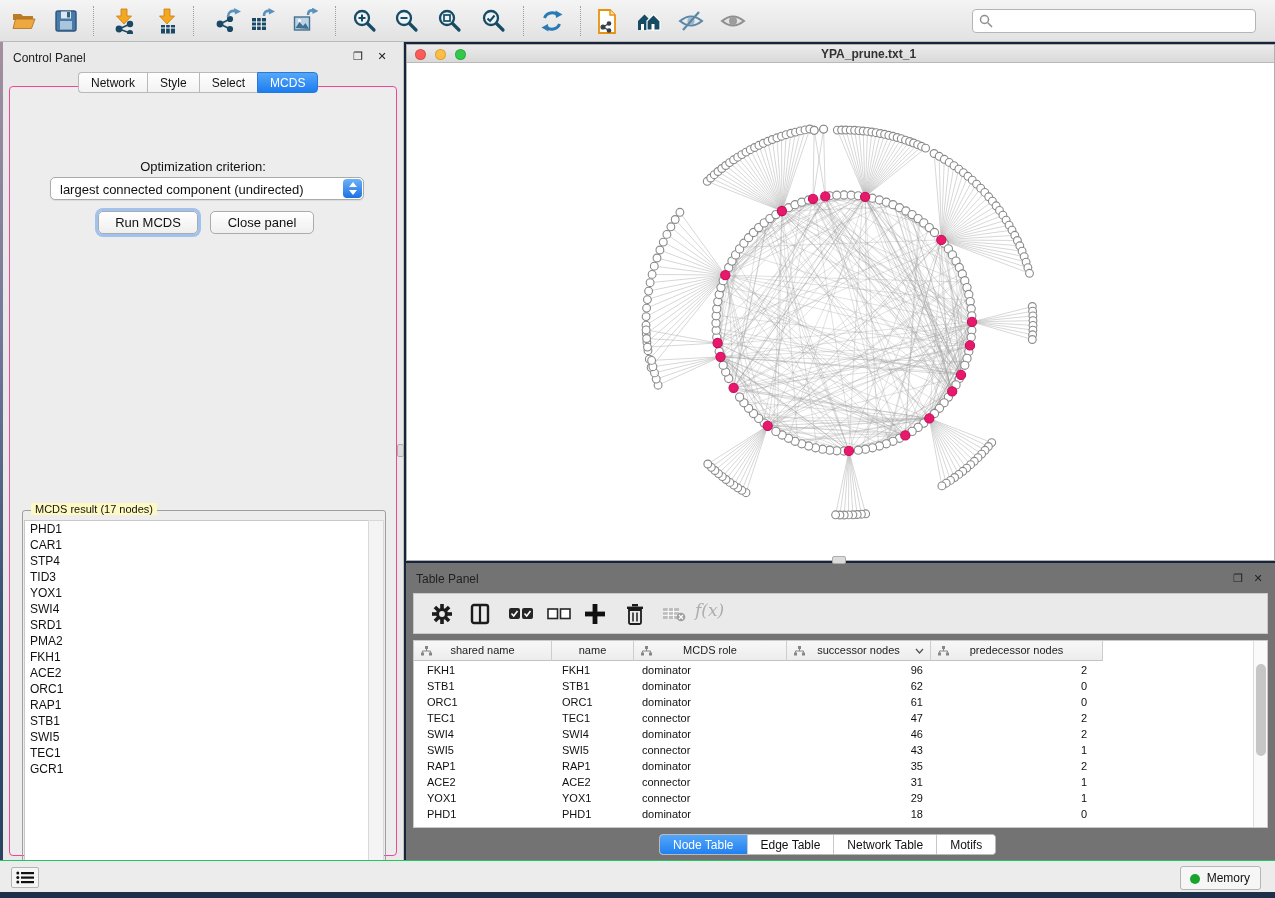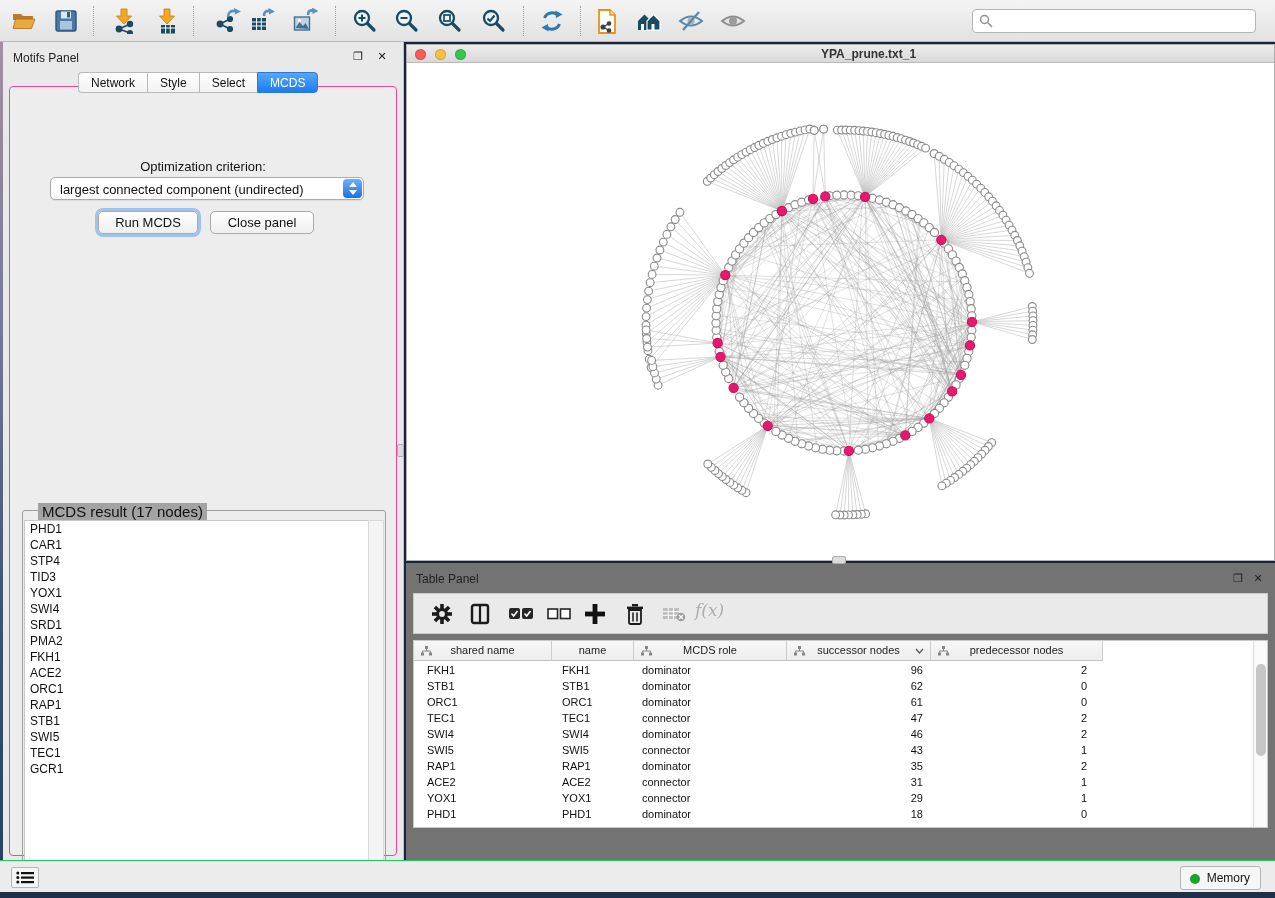--- a/index.html
+++ b/index.html
@@ -45,21 +45,21 @@
   .dd-stepper .up, .dd-stepper .dn { position:absolute; left:5.5px; width:0; height:0; border-left:4px solid transparent; border-right:4px solid transparent; }
   .dd-stepper .up { top:3px; border-bottom:5px solid #fff; }
   .dd-stepper .dn { bottom:3px; border-top:5px solid #fff; }
   .cp-btn { position:absolute; top:124px; height:23px; font-size:13px; color:#111; text-align:center;
     line-height:21px; background:linear-gradient(#ffffff,#efefef); border:1px solid #ababab;
     border-radius:5px; cursor:pointer; }
   .btn-run { left:88px; width:100px; box-shadow:0 0 0 3px rgba(110,165,240,.6); }
   .btn-close { left:200px; width:104px; }
   .group-box { position:absolute; left:12px; top:423px; width:364px; height:372px;
     border:1px solid #9e9e9e; border-radius:3px; }
-  .group-title { position:absolute; left:15px; top:-8px; background:#a3a3a3; padding:0 4px; font-size:15px; color:#111; }
+  .group-title { position:absolute; left:8px; top:-8px; background:#fef9c3; padding:0 4px; font-size:11px; color:#111; }
   .mcds-list { position:absolute; left:1px; top:9px; width:346px; height:352px; background:#fff;
     border:1px solid #c9c9c9; overflow:hidden; }
   .mcds-item { height:16px; line-height:16px; font-size:12px; color:#111; padding-left:5px; cursor:default; }
   .mcds-scroll { position:absolute; right:1px; top:9px; width:16px; height:352px; background:#f4f4f4; border:1px solid #d9d9d9; }
 
   
   .net-window { position:absolute; left:406px; top:44px; width:869px; height:517px;
     background:#fff; border:1px solid #b0b0b0; }
   .net-titlebar { position:absolute; left:0; top:0; width:100%; height:18px;
     background:linear-gradient(#ececec,#d9d9d9); border-bottom:1px solid #b9b9b9;padding-left:28px; }
@@ -236,21 +236,21 @@
     <div class="search-box">
       <svg width="14" height="14" viewBox="0 0 14 14">
           <circle cx="5.5" cy="5.5" r="4" fill="none" stroke="#8f8f8f" stroke-width="1.5"></circle>
           <line x1="8.8" y1="8.8" x2="13" y2="13" stroke="#8f8f8f" stroke-width="1.5"></line>
         </svg>
       <input class="search-input" placeholder="" style="">
     </div>
   </div>
 
   <div class="control-panel">
-    <div class="panel-title">Motifs Panel</div>
+    <div class="panel-title">Control Panel</div>
     <div class="win-btn" style="right:38px">❐</div>
     <div class="win-btn" style="right:14px">✕</div>
     <div class="cp-tabs">
       <div class="cp-tab">Network</div>
       <div class="cp-tab">Style</div>
       <div class="cp-tab">Select</div>
       <div class="cp-tab active">MCDS</div>
     </div>
     <div class="cp-content">
       <div class="opt-label">Optimization criterion:</div>
@@ -1167,20 +1167,26 @@
             <div class="td c3">dominator</div>
             <div class="td c4">18</div>
             <div class="td c5">0</div>
           </div>
         </div>
       <div class="tb-scroll">
         <div class="tb-thumb"></div>
       </div>
     </div>
 
+    <div class="tp-tabs">
+      <div class="tp-tab active">Node Table</div>
+      <div class="tp-tab">Edge Table</div>
+      <div class="tp-tab">Network Table</div>
+      <div class="tp-tab">Motifs</div>
+    </div>
   </div>
 
   <div class="statusbar">
     <div class="sb-list-btn">
       <svg width="18" height="13" viewBox="0 0 18 13" style="margin:3px 0 0 4px">
           <g fill="#111">
             <circle cx="1.8" cy="2" r="1.5"></circle>
             <rect x="5" y="1" width="13" height="2.2"></rect>
             <circle cx="1.8" cy="6.5" r="1.5"></circle>
             <rect x="5" y="5.5" width="13" height="2.2"></rect>

